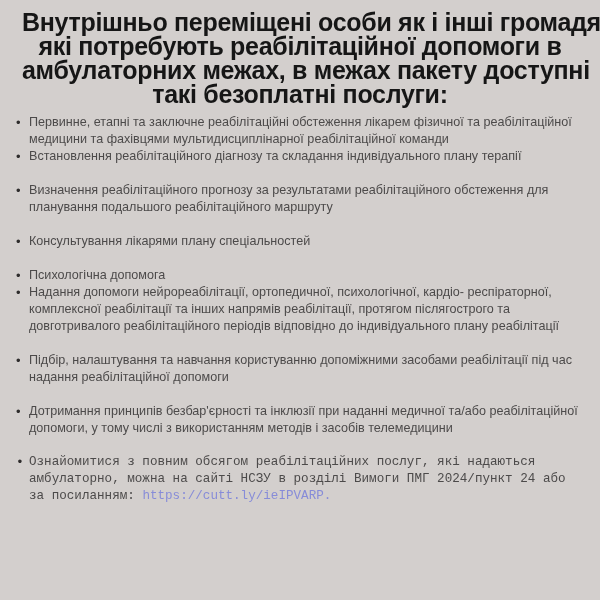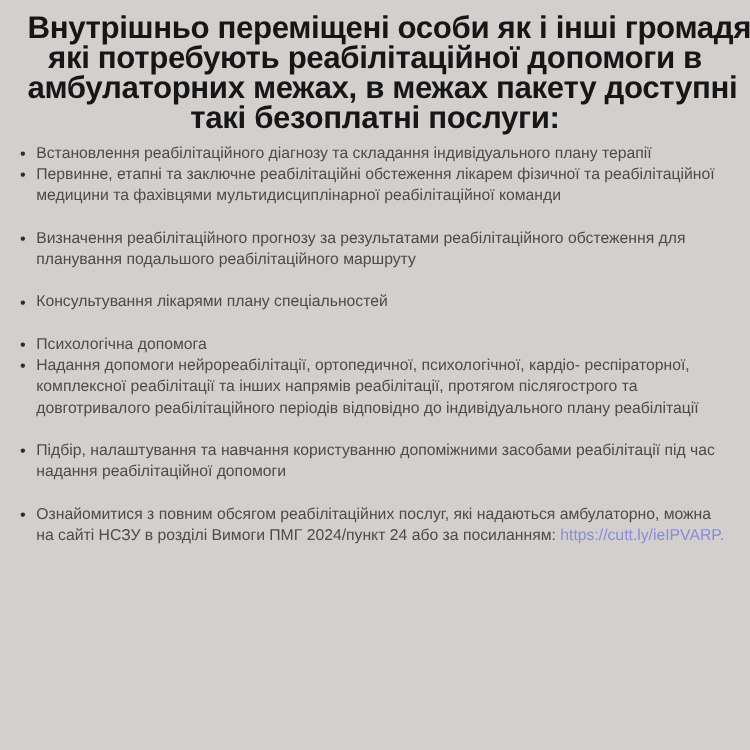--- a/index.html
+++ b/index.html
@@ -29,21 +29,21 @@
   .list{
     padding:4px 14px 0 14px;
     color:var(--body);
     font-size:12.6px;
   }
   ul.group{
     list-style:none;
     margin:0 0 17px 0;
     padding:0;
   }
-  ul.group:last-child{margin-bottom:0;}
+  ul.group:last-child{margin-bottom:0;font-family:Liberation Mono, monospace;}
   li.item{
     position:relative;
     padding-left:15px;
     line-height:17px;
     margin:0;
   }
   li.item::before{
     content:"\2022";
     position:absolute;
     left:2px;
@@ -62,32 +62,35 @@
 
 <div class="title">
   <div class="title-line">Внутрішньо переміщені особи як і інші громадяни,</div>
   <div class="title-line">які потребують реабілітаційної допомоги в</div>
   <div class="title-line">амбулаторних межах, в межах пакету доступні</div>
   <div class="title-line">такі безоплатні послуги:</div>
 </div>
 
 <div class="list">
     <ul class="group">
+      <li class="item"><span>Первинне, етапні та заключне реабілітаційні обстеження лікарем фізичної та реабілітаційної медицини та фахівцями мультидисциплінарної реабілітаційної команди</span></li>
       <li class="item"><span>Встановлення реабілітаційного діагнозу та складання індивідуального плану терапії</span></li>
-      <li class="item"><span>Первинне, етапні та заключне реабілітаційні обстеження лікарем фізичної та реабілітаційної медицини та фахівцями мультидисциплінарної реабілітаційної команди</span></li>
     </ul>
     <ul class="group">
       <li class="item"><span>Визначення реабілітаційного прогнозу за результатами реабілітаційного обстеження для планування подальшого реабілітаційного маршруту</span></li>
     </ul>
     <ul class="group">
       <li class="item"><span>Консультування лікарями плану спеціальностей</span></li>
     </ul>
     <ul class="group">
       <li class="item"><span>Психологічна допомога</span></li>
       <li class="item"><span>Надання допомоги нейрореабілітації, ортопедичної, психологічної, кардіо- респіраторної, комплексної реабілітації та інших напрямів реабілітації, протягом післягострого та довготривалого реабілітаційного періодів відповідно до індивідуального плану реабілітації</span></li>
     </ul>
     <ul class="group">
       <li class="item"><span>Підбір, налаштування та навчання користуванню допоміжними засобами реабілітації під час надання реабілітаційної допомоги</span></li>
     </ul>
     <ul class="group">
+      <li class="item"><span>Дотримання принципів безбар'єрності та інклюзії при наданні медичної та/або реабілітаційної допомоги, у тому числі з використанням методів і засобів телемедицини</span></li>
+    </ul>
+    <ul class="group">
       <li class="item"><span>Ознайомитися з повним обсягом реабілітаційних послуг, які надаються амбулаторно, можна на сайті НСЗУ в розділі Вимоги ПМГ 2024/пункт 24 або за посиланням: </span><a class="link" href="#">https://cutt.ly/ieIPVARP.</a></li>
     </ul>
   </div>
 
 </body></html>

